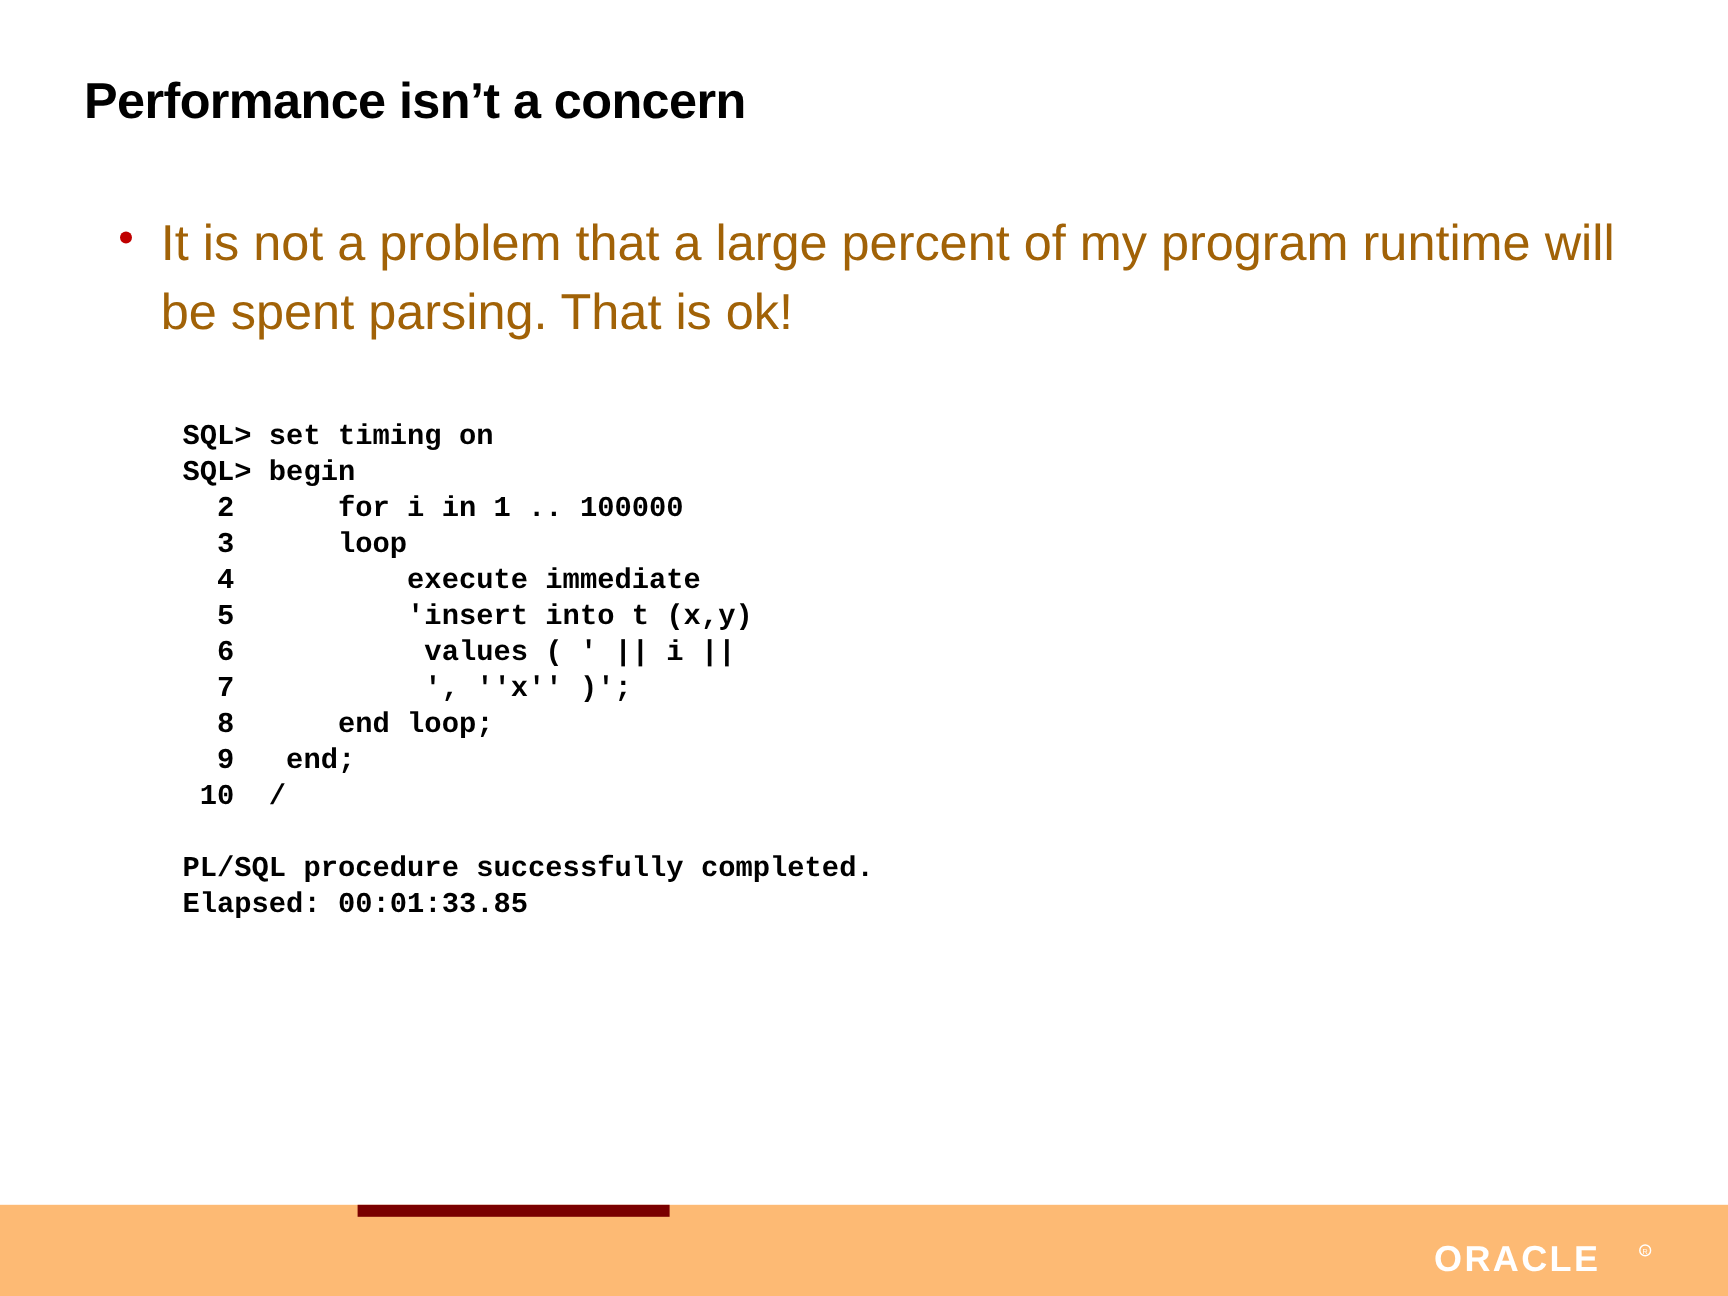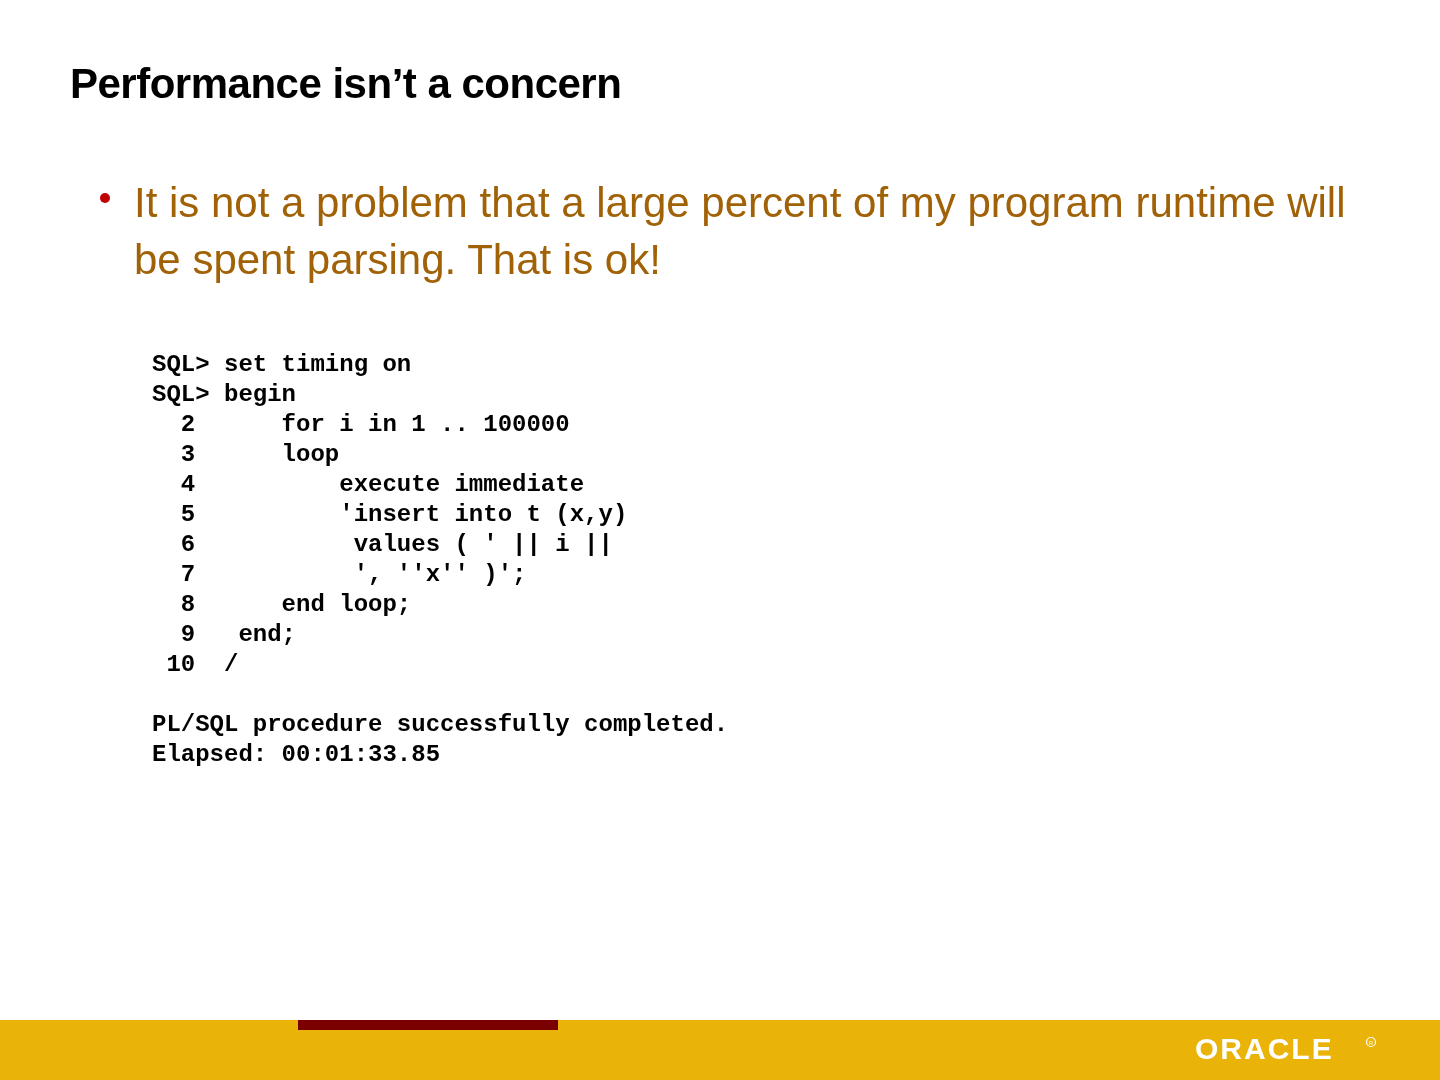--- a/index.html
+++ b/index.html
@@ -61,22 +61,22 @@
     line-height: 1.25;
     white-space: pre;
     color: #000;
     margin-left: 32px;
   }
   .footer-bar {
     position: absolute;
     left: 0;
     bottom: 0;
     width: 100%;
-    height: 60px;
-    background: #eab308;
+    height: 76px;
+    background: #fdba74;
   }
   .footer-bar .dark {
     position: absolute;
     left: 298px;
     top: 0;
     width: 260px;
     height: 10px;
     background: #7a0000;
   }
   .oracle-logo {

